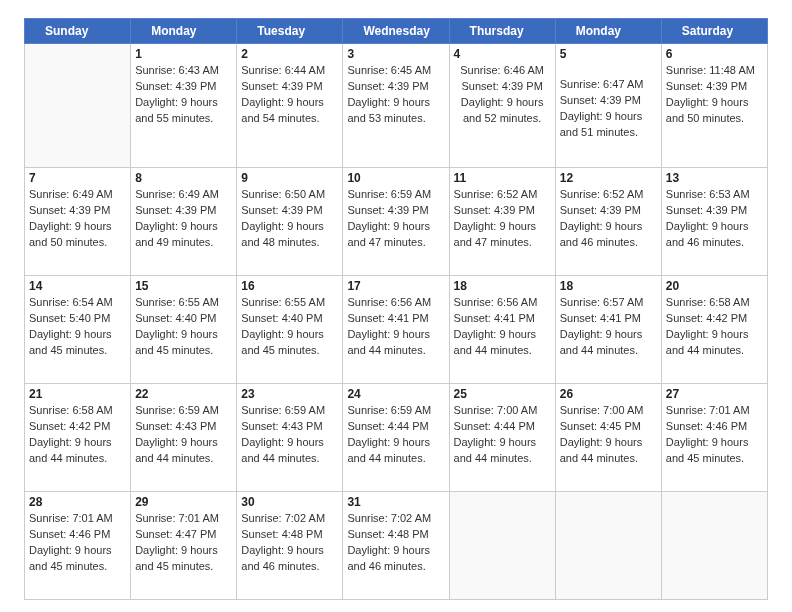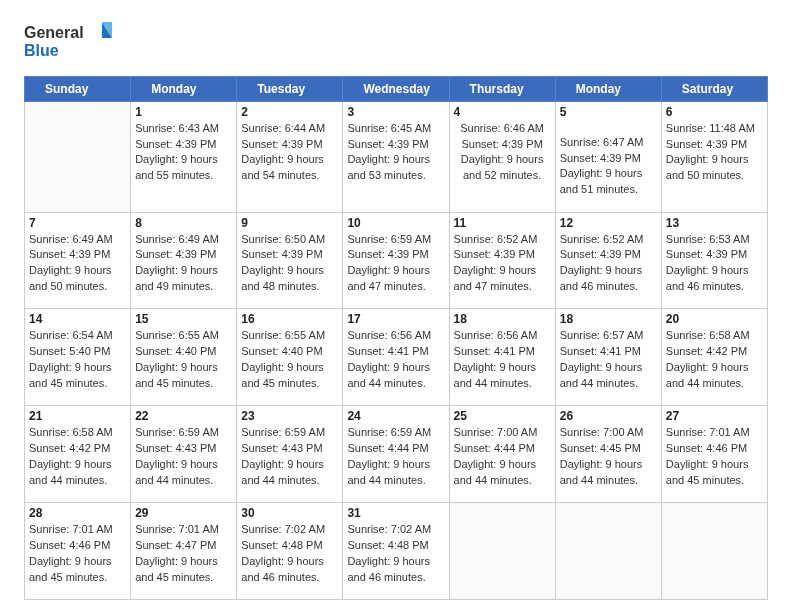--- a/index.html
+++ b/index.html
@@ -77,36 +77,20 @@
       line-height: 1.45;
     }
     .empty-cell {
       background: #f9f9f9;
     }
   </style>
 </head>
 <body>
 
 <div class="page">
-  <div class="header">
-    <div class="logo">
-  <div style="line-height:1.1">
-    <svg width="90" height="44" viewBox="0 0 90 44">
-      <text x="0" y="20" font-size="16" font-weight="bold" fill="#333" font-family="Arial">General</text>
-      <text x="0" y="38" font-size="16" font-weight="bold" fill="#1a6bbf" font-family="Arial">Blue</text>
-      <polygon points="78,4 88,20 78,20" fill="#1a75bc"></polygon>
-      <polygon points="78,4 88,4 88,20" fill="#5ab4f0"></polygon>
-    </svg>
-  </div>
-</div>
-    <div class="title-section">
-      <div class="month-title"></div>
-      <div class="location"></div>
-    </div>
-  </div>
 
   <table class="calendar">
     <thead>
       <tr>
 
       <th>Sunday</th>
           <th>Monday</th>
           <th>Tuesday</th>
           <th>Wednesday</th>
           <th>Thursday</th>

